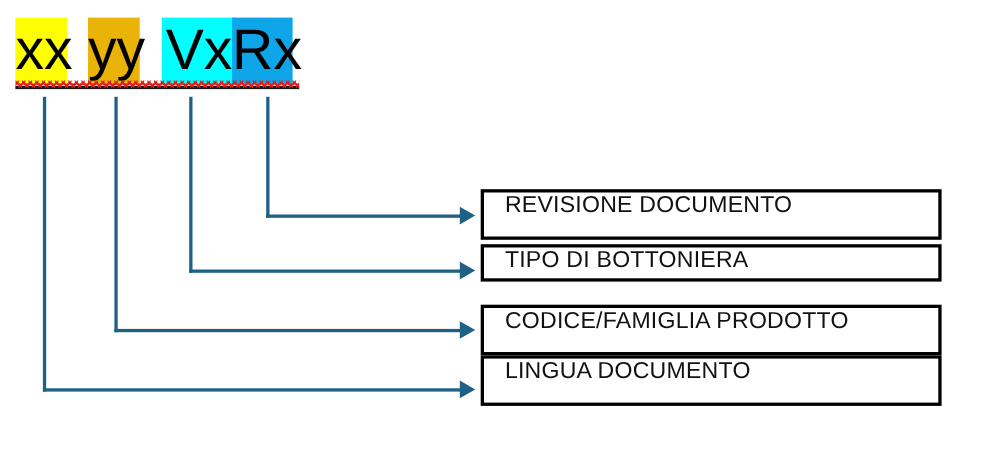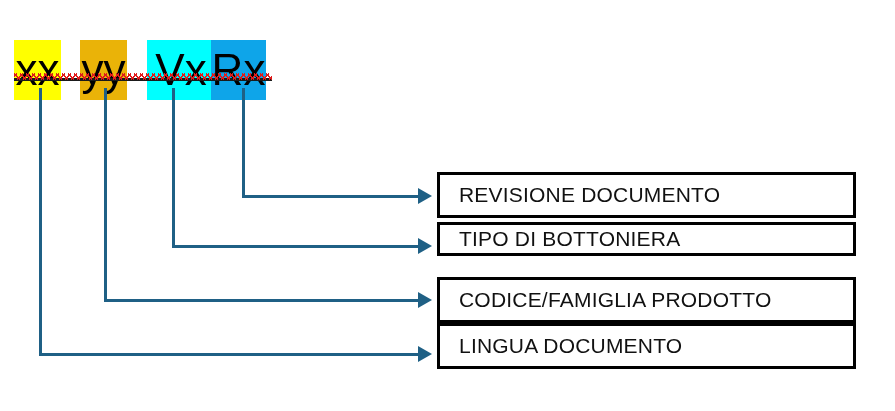--- a/index.html
+++ b/index.html
@@ -23,23 +23,23 @@
   
   #code-string {
     position: absolute;
     left: 0;
     top: 0;
     width: 300px;
     height: 100px;
   }
   .code-seg {
     position: absolute;
-    top: 40px;
+    top: 16px;
     height: 60px;
-    font-size: 44px;
+    font-size: 52px;
     line-height: 60px;
     color: #000000;
     font-family: "Liberation Sans", sans-serif;
     text-align: center;
     white-space: pre;
     letter-spacing: 0px;
   }
   .seg-xx { left: 14px;  width: 47px; background: #FFFF00; }
   .seg-yy { left: 80px;  width: 47px; background: #00FF00; }
   .seg-vx { left: 147px; width: 68px; background: #00FFFF; }
@@ -92,21 +92,20 @@
 
   
   .label-box {
     position: absolute;
     left: 437px;
     width: 419px;
     border: 3px solid #000000;
     box-sizing: border-box;
     background: #ffffff;
     display: flex;
-    align-items: center;
   }
   .label-box .txt {
     padding-left: 19px;
     font-size: 21px;
     color: #111111;
     letter-spacing: 0.2px;
     font-family: "Liberation Sans", sans-serif;
     white-space: nowrap;
   }
   .box-0 { top: 172px; height: 46px; }

